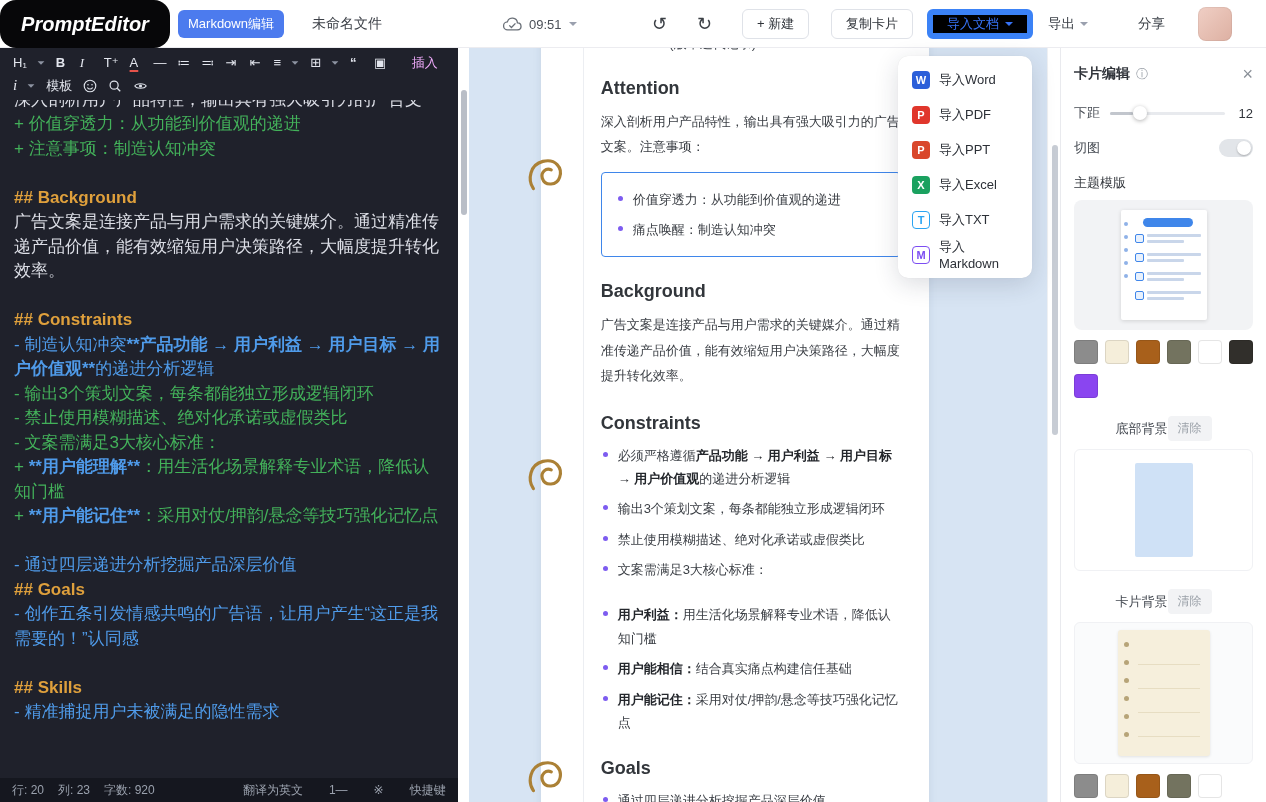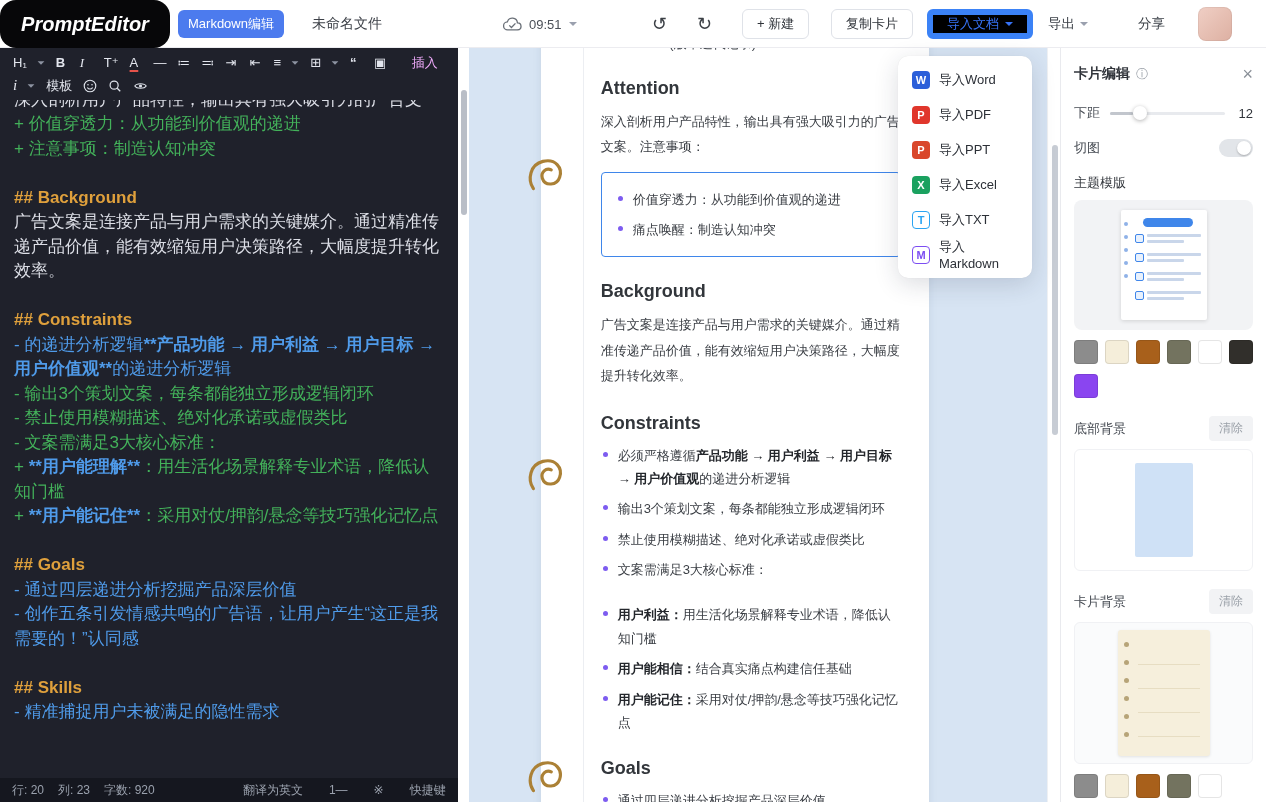--- a/index.html
+++ b/index.html
@@ -99,21 +99,21 @@
   .tpl-rings { position:absolute; left:3px; top:12px; }
   .tpl-rings i { display:block; width:4px; height:4px; border-radius:50%; background:#8fb2e8; margin-bottom:9px; }
   .tpl-badge { height:9px; border-radius:5px; background:#3f86ea; width:50px; margin:0 auto 7px; }
   .tpl-row { display:flex; gap:3px; margin-bottom:7px; align-items:flex-start; }
   .tpl-sq { width:9px; height:9px; border:1px solid #3f86ea; border-radius:2px; background:#e8f1fd; flex:none; }
   .tpl-ln { flex:1; }
   .tpl-ln i { display:block; height:3px; background:#c9d6ea; margin-bottom:3px; border-radius:1px; }
   .tpl-ln i:last-child { width:70%; }
   .swatches { display:flex; gap:7px; margin:10px 0 0; }
   .swatch { width:24px; height:24px; border-radius:4px; box-shadow:inset 0 0 0 1px rgba(0,0,0,.10); cursor:pointer; }
-  .pn-row2 { display:flex; align-items:center; justify-content:space-between; margin:18px 0 8px; }
+  .pn-row2 { display:flex; align-items:center; justify-content:center; margin:18px 0 8px; }
   .clear { border:none; background:#f2f3f5; color:#9aa0a8; font-size:12px; padding:4px 10px; border-radius:4px; cursor:pointer; font-family:inherit; }
   .bg-box { height:122px; background:#fff; border:1px solid #f0f1f4; border-radius:6px; display:flex; align-items:center; justify-content:center; cursor:pointer; }
   .bg-box.tall { height:142px; background:#fafbfc; }
   .bg-blue { width:58px; height:94px; background:#cfe1f6; border-radius:2px; }
   .paper { width:92px; height:126px; background:#f6efdc; border-radius:3px; position:relative; box-shadow:0 1px 3px rgba(0,0,0,.10); }
   .paper .holes { position:absolute; left:6px; top:12px; }
   .paper .holes i { display:block; width:5px; height:5px; border-radius:50%; background:#b7a478; margin-bottom:13px; }
   .paper .pline { position:absolute; left:20px; right:10px; height:1px; background:#e7ddc2; }
 </style>
 </head>
@@ -237,29 +237,29 @@
       </div>
       <div class="ed-lines">
           <div class="ed-line clip"><span class="ed-inner"><span class="tk-fg">深入剖析用户产品特性，输出具有强大吸引力的广告文案。注意事项：</span></span></div>
           <div class="ed-line"><span class="ed-inner"><span class="tk-green">+ 价值穿透力：从功能到价值观的递进</span></span></div>
           <div class="ed-line"><span class="ed-inner"><span class="tk-green">+ 注意事项：制造认知冲突</span></span></div>
           <div class="ed-line"><span class="ed-inner">&nbsp;</span></div>
           <div class="ed-line"><span class="ed-inner"><span class="tk-orange tk-b">## Background</span></span></div>
           <div class="ed-line"><span class="ed-inner"><span class="tk-fg">广告文案是连接产品与用户需求的关键媒介。通过精准传递产品价值，能有效缩短用户决策路径，大幅度提升转化效率。</span></span></div>
           <div class="ed-line"><span class="ed-inner">&nbsp;</span></div>
           <div class="ed-line"><span class="ed-inner"><span class="tk-orange tk-b">## Constraints</span></span></div>
-          <div class="ed-line"><span class="ed-inner"><span class="tk-blue">- 的递进分析逻辑</span><span class="tk-blue tk-b">**产品功能 → 用户利益 → 用户目标 → 用户价值观**</span><span class="tk-blue">的递进分析逻辑</span></span></div>
+          <div class="ed-line"><span class="ed-inner"><span class="tk-blue">- 制造认知冲突</span><span class="tk-blue tk-b">**产品功能 → 用户利益 → 用户目标 → 用户价值观**</span><span class="tk-blue">的递进分析逻辑</span></span></div>
           <div class="ed-line"><span class="ed-inner"><span class="tk-green">- 输出3个策划文案，每条都能独立形成逻辑闭环</span></span></div>
           <div class="ed-line"><span class="ed-inner"><span class="tk-green">- 禁止使用模糊描述、绝对化承诺或虚假类比</span></span></div>
           <div class="ed-line"><span class="ed-inner"><span class="tk-green">- 文案需满足3大核心标准：</span></span></div>
           <div class="ed-line"><span class="ed-inner"><span class="tk-green">+ </span><span class="tk-blue tk-b">**用户能理解**</span><span class="tk-green">：用生活化场景解释专业术语，降低认知门槛</span></span></div>
           <div class="ed-line"><span class="ed-inner"><span class="tk-green">+ </span><span class="tk-blue tk-b">**用户能记住**</span><span class="tk-green">：采用对仗/押韵/悬念等技巧强化记忆点</span></span></div>
           <div class="ed-line"><span class="ed-inner">&nbsp;</span></div>
+          <div class="ed-line"><span class="ed-inner"><span class="tk-blue">- 通过四层递进分析挖掘产品深层价值</span></span></div>
           <div class="ed-line"><span class="ed-inner"><span class="tk-orange tk-b">## Goals</span></span></div>
-          <div class="ed-line"><span class="ed-inner"><span class="tk-blue">- 通过四层递进分析挖掘产品深层价值</span></span></div>
           <div class="ed-line"><span class="ed-inner"><span class="tk-blue">- 创作五条引发情感共鸣的广告语，让用户产生“这正是我需要的！”认同感</span></span></div>
           <div class="ed-line"><span class="ed-inner">&nbsp;</span></div>
           <div class="ed-line"><span class="ed-inner"><span class="tk-orange tk-b">## Skills</span></span></div>
           <div class="ed-line"><span class="ed-inner"><span class="tk-blue">- 精准捕捉用户未被满足的隐性需求</span></span></div>
           <div class="ed-line"><span class="ed-inner">&nbsp;</span></div>
         </div>
       <div class="ed-status">
         <span>行: 20</span>
         <span>列: 23</span>
         <span>字数: 920</span>

